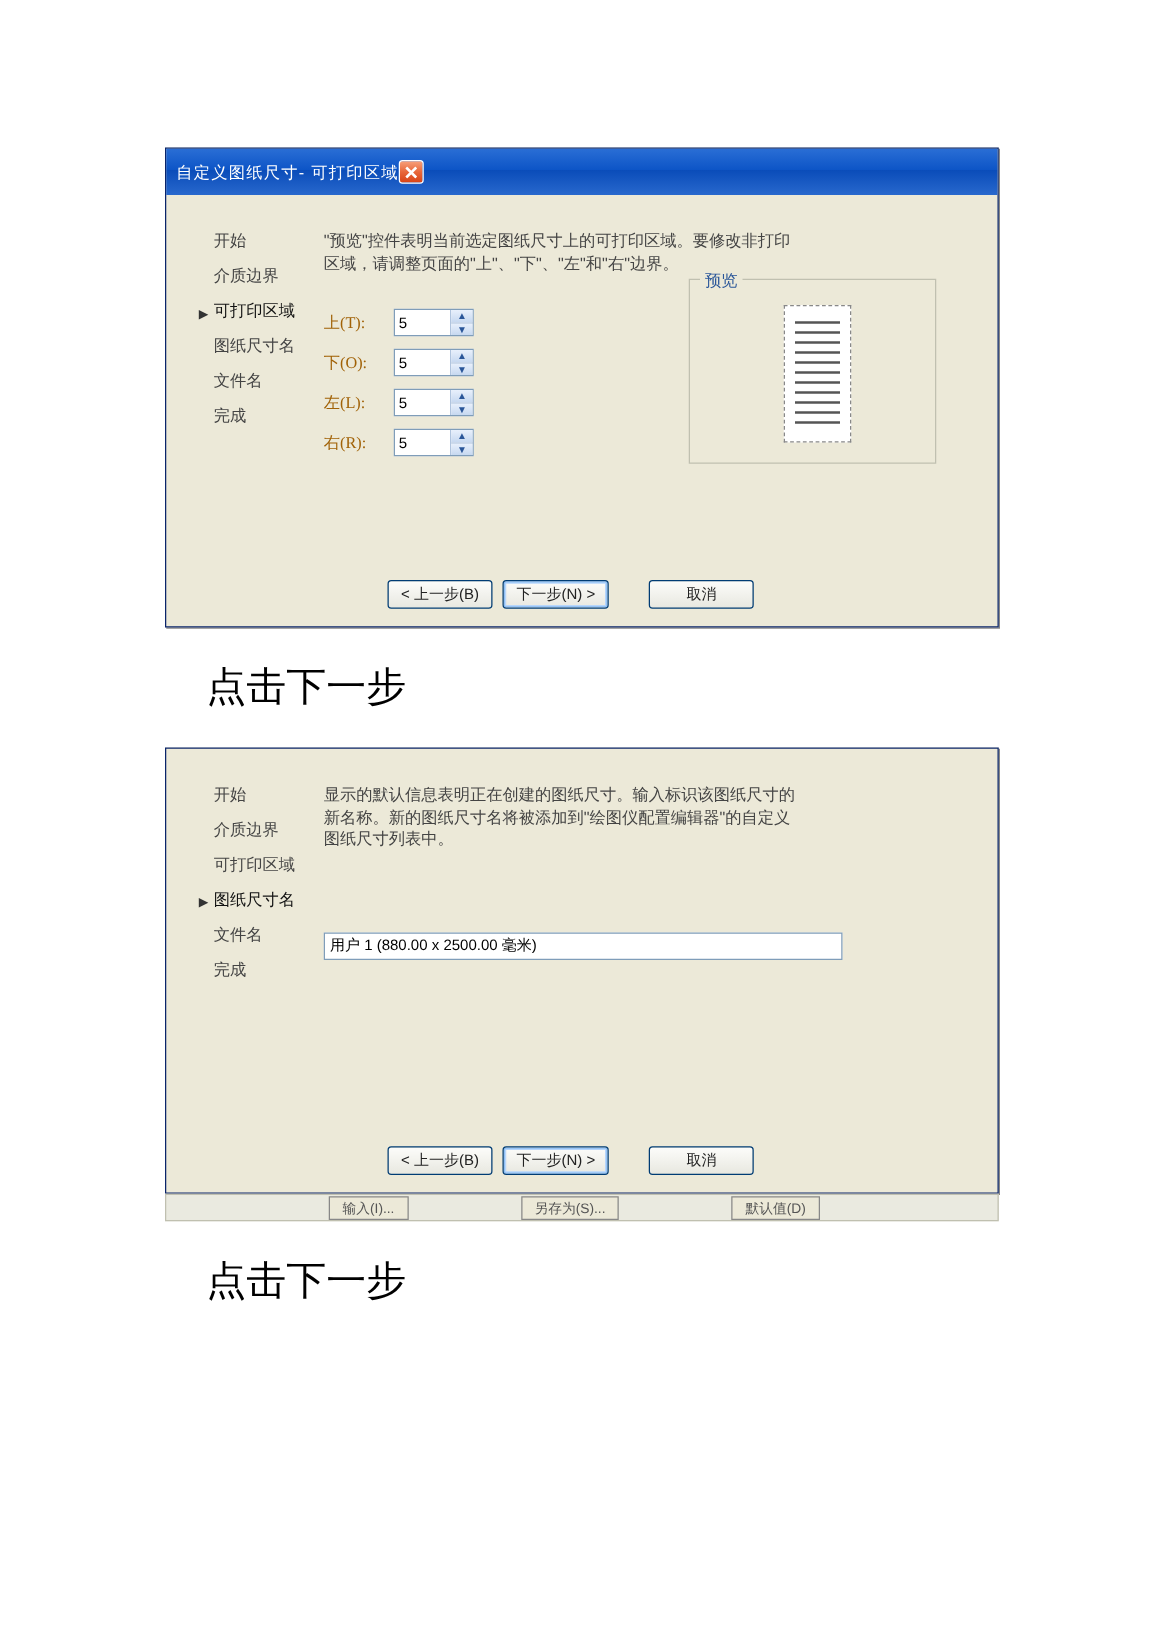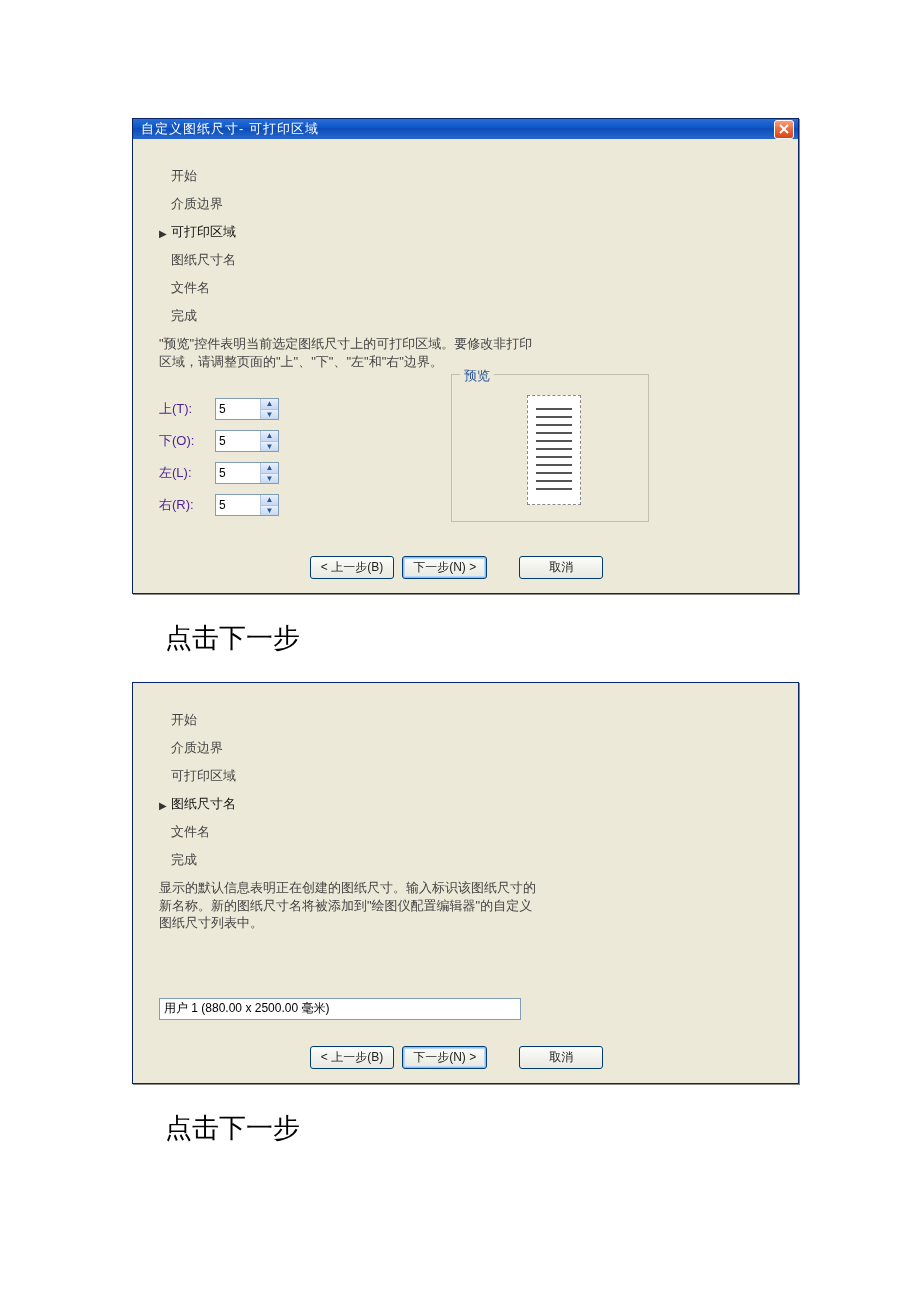--- a/index.html
+++ b/index.html
@@ -15,25 +15,24 @@
     padding: 118px 0 200px 0;
   }
   .dialog {
     width: 667px;
     margin-left: 132px;
     border: 1px solid #0a246a;
     background: #ece9d8;
     box-shadow: 1px 1px 0 #888;
   }
   .titlebar {
-    height: 20px;
+    height: 37px;
     background: linear-gradient(to bottom, #2a6ed5 0%, #0d55c7 45%, #0a4cb9 46%, #2868cd 100%);
     display: flex;
     align-items: center;
-    justify-content: space-between;
     padding: 0 4px 0 8px;
   }
   .titlebar .title {
     color: #ffffff;
     font-size: 13px;
     letter-spacing: 1px;
   }
   .closebtn {
     width: 20px;
     height: 19px;
@@ -43,21 +42,20 @@
     display: flex;
     align-items: center;
     justify-content: center;
     cursor: pointer;
   }
   .closebtn svg { width: 10px; height: 10px; }
   .dialog-body {
     display: flex;
     padding: 28px 22px 18px 26px;
     min-height: 300px;
-    flex-direction: column;
   }
   .sidebar {
     width: 100px;
     flex-shrink: 0;
   }
   .sidebar .step {
     display: flex;
     align-items: center;
     margin-bottom: 10px;
     color: #444;
@@ -85,21 +83,22 @@
     margin-top: 18px;
   }
   .margin-row {
     display: flex;
     align-items: center;
     margin-bottom: 10px;
   }
   .margin-row .lbl {
     width: 56px;
     font-size: 13px;
-    color: #4c1d95;
+    color: #a16207;
+    font-family: Liberation Serif, serif;
   }
   .spinbox {
     width: 64px;
     height: 22px;
     border: 1px solid #7f9db9;
     background: #fff;
     display: flex;
     align-items: stretch;
   }
   .spinbox input {
@@ -159,21 +158,21 @@
   }
   .content-right {
     position: relative;
     margin-left: 172px;
     min-height: 150px;
   }
   .inputs-and-preview {
     display: flex;
   }
   .name-input {
-    width: 362px;
+    width: 415px;
     height: 22px;
     border: 1px solid #7f9db9;
     background: #fff;
     padding: 2px 4px;
     font-size: 12px;
     font-family: inherit;
     margin-top: 56px;
     outline: none;
   }
   .button-row {
@@ -192,21 +191,21 @@
     font-family: inherit;
     padding: 0 10px;
     cursor: pointer;
     color: #222;
   }
   .btn.default {
     box-shadow: 0 0 0 1px #8dbff5 inset, 0 0 0 2px #b7d6fb inset;
   }
   .btn.cancel { margin-left: 24px; }
   .caption {
-    font-size: 27px;
+    font-size: 32px;
     font-family: "SimSun", "宋体", serif;
     margin: 26px 0 26px 165px;
     color: #000;
   }
   .dialog2-body { min-height: 310px; }
   .bg-buttons-strip {
     width: 667px;
     margin-left: 132px;
     height: 22px;
     background: #eaeae0;
@@ -373,16 +372,21 @@
         <input class="name-input" value="用户 1 (880.00 x 2500.00 毫米)" style="">
       </div>
     </div>
     <div class="button-row">
       <button class="btn">&lt; 上一步(B)</button>
       <button class="btn default">下一步(N) &gt;</button>
       <button class="btn cancel">取消</button>
     </div>
   </div>
 
+  <div class="bg-buttons-strip">
+    <span class="ghost">输入(I)...</span>
+    <span class="ghost">另存为(S)...</span>
+    <span class="ghost">默认值(D)</span>
+  </div>
 
   <div class="caption">点击下一步</div>
 
 </div>
 
 </body></html>

